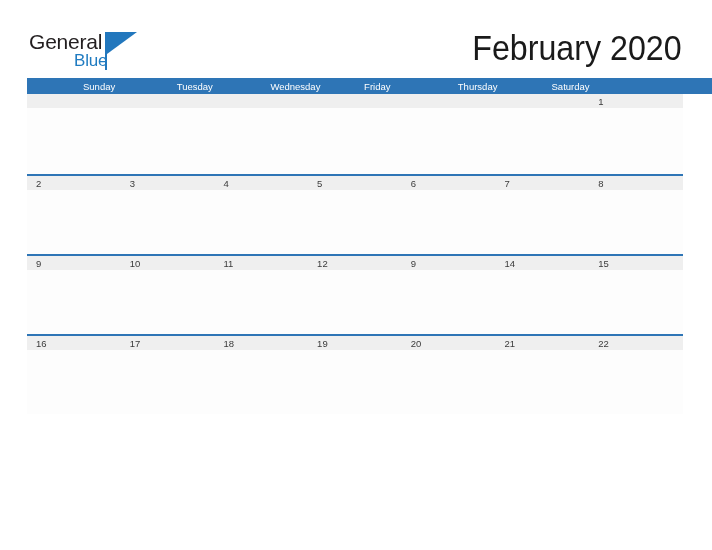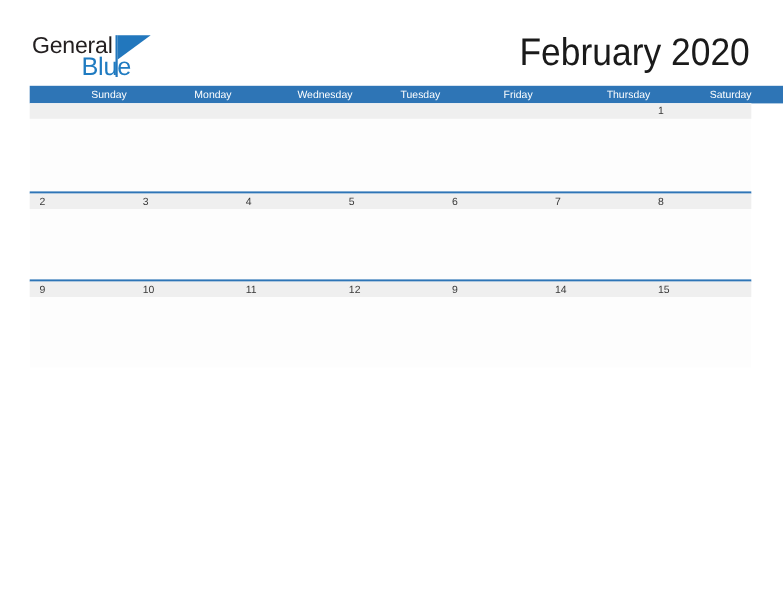--- a/index.html
+++ b/index.html
@@ -40,21 +40,21 @@
     letter-spacing: -0.2px;
     color: #231f20;
     line-height: 21px;
     white-space: nowrap;
   }
   .logo-blue {
     position: absolute;
     left: 45px;
     top: 19px;
     font-family: "Liberation Sans", sans-serif;
-    font-size: 23px;
+    font-size: 17px;
     letter-spacing: -0.2px;
     color: #1f7bc1;
     line-height: 21px;
     white-space: nowrap;
   }
   .logo-triangle {
     position: absolute;
     left: 78px;
     top: 1px;
     width: 0;
@@ -167,23 +167,22 @@
   </div>
 
   <div class="title">February 2020</div>
 
 </div>
 
 <div class="calendar">
 
   <div class="weekday-row">
     <div class="weekday-cell">Sunday</div>
-    <div class="weekday-cell">Monday</div>
+    <div class="weekday-cell">Tuesday</div>
     <div class="weekday-cell">Wednesday</div>
-    <div class="weekday-cell">Tuesday</div>
     <div class="weekday-cell">Friday</div>
     <div class="weekday-cell">Thursday</div>
     <div class="weekday-cell">Saturday</div>
   </div>
 
   <div class="week-row first">
     <div class="date-band">
       <div class="date-cell"></div>
       <div class="date-cell"></div>
       <div class="date-cell"></div>
@@ -238,15 +237,35 @@
       <div class="event-cell"></div>
       <div class="event-cell"></div>
       <div class="event-cell"></div>
       <div class="event-cell"></div>
       <div class="event-cell"></div>
       <div class="event-cell"></div>
       <div class="event-cell"></div>
     </div>
   </div>
 
+  <div class="week-row">
+    <div class="date-band">
+      <div class="date-cell">16</div>
+      <div class="date-cell">17</div>
+      <div class="date-cell">18</div>
+      <div class="date-cell">19</div>
+      <div class="date-cell">20</div>
+      <div class="date-cell">21</div>
+      <div class="date-cell">22</div>
+    </div>
+    <div class="event-band">
+      <div class="event-cell"></div>
+      <div class="event-cell"></div>
+      <div class="event-cell"></div>
+      <div class="event-cell"></div>
+      <div class="event-cell"></div>
+      <div class="event-cell"></div>
+      <div class="event-cell"></div>
+    </div>
+  </div>
 
 
 </div>
 
 </body></html>

